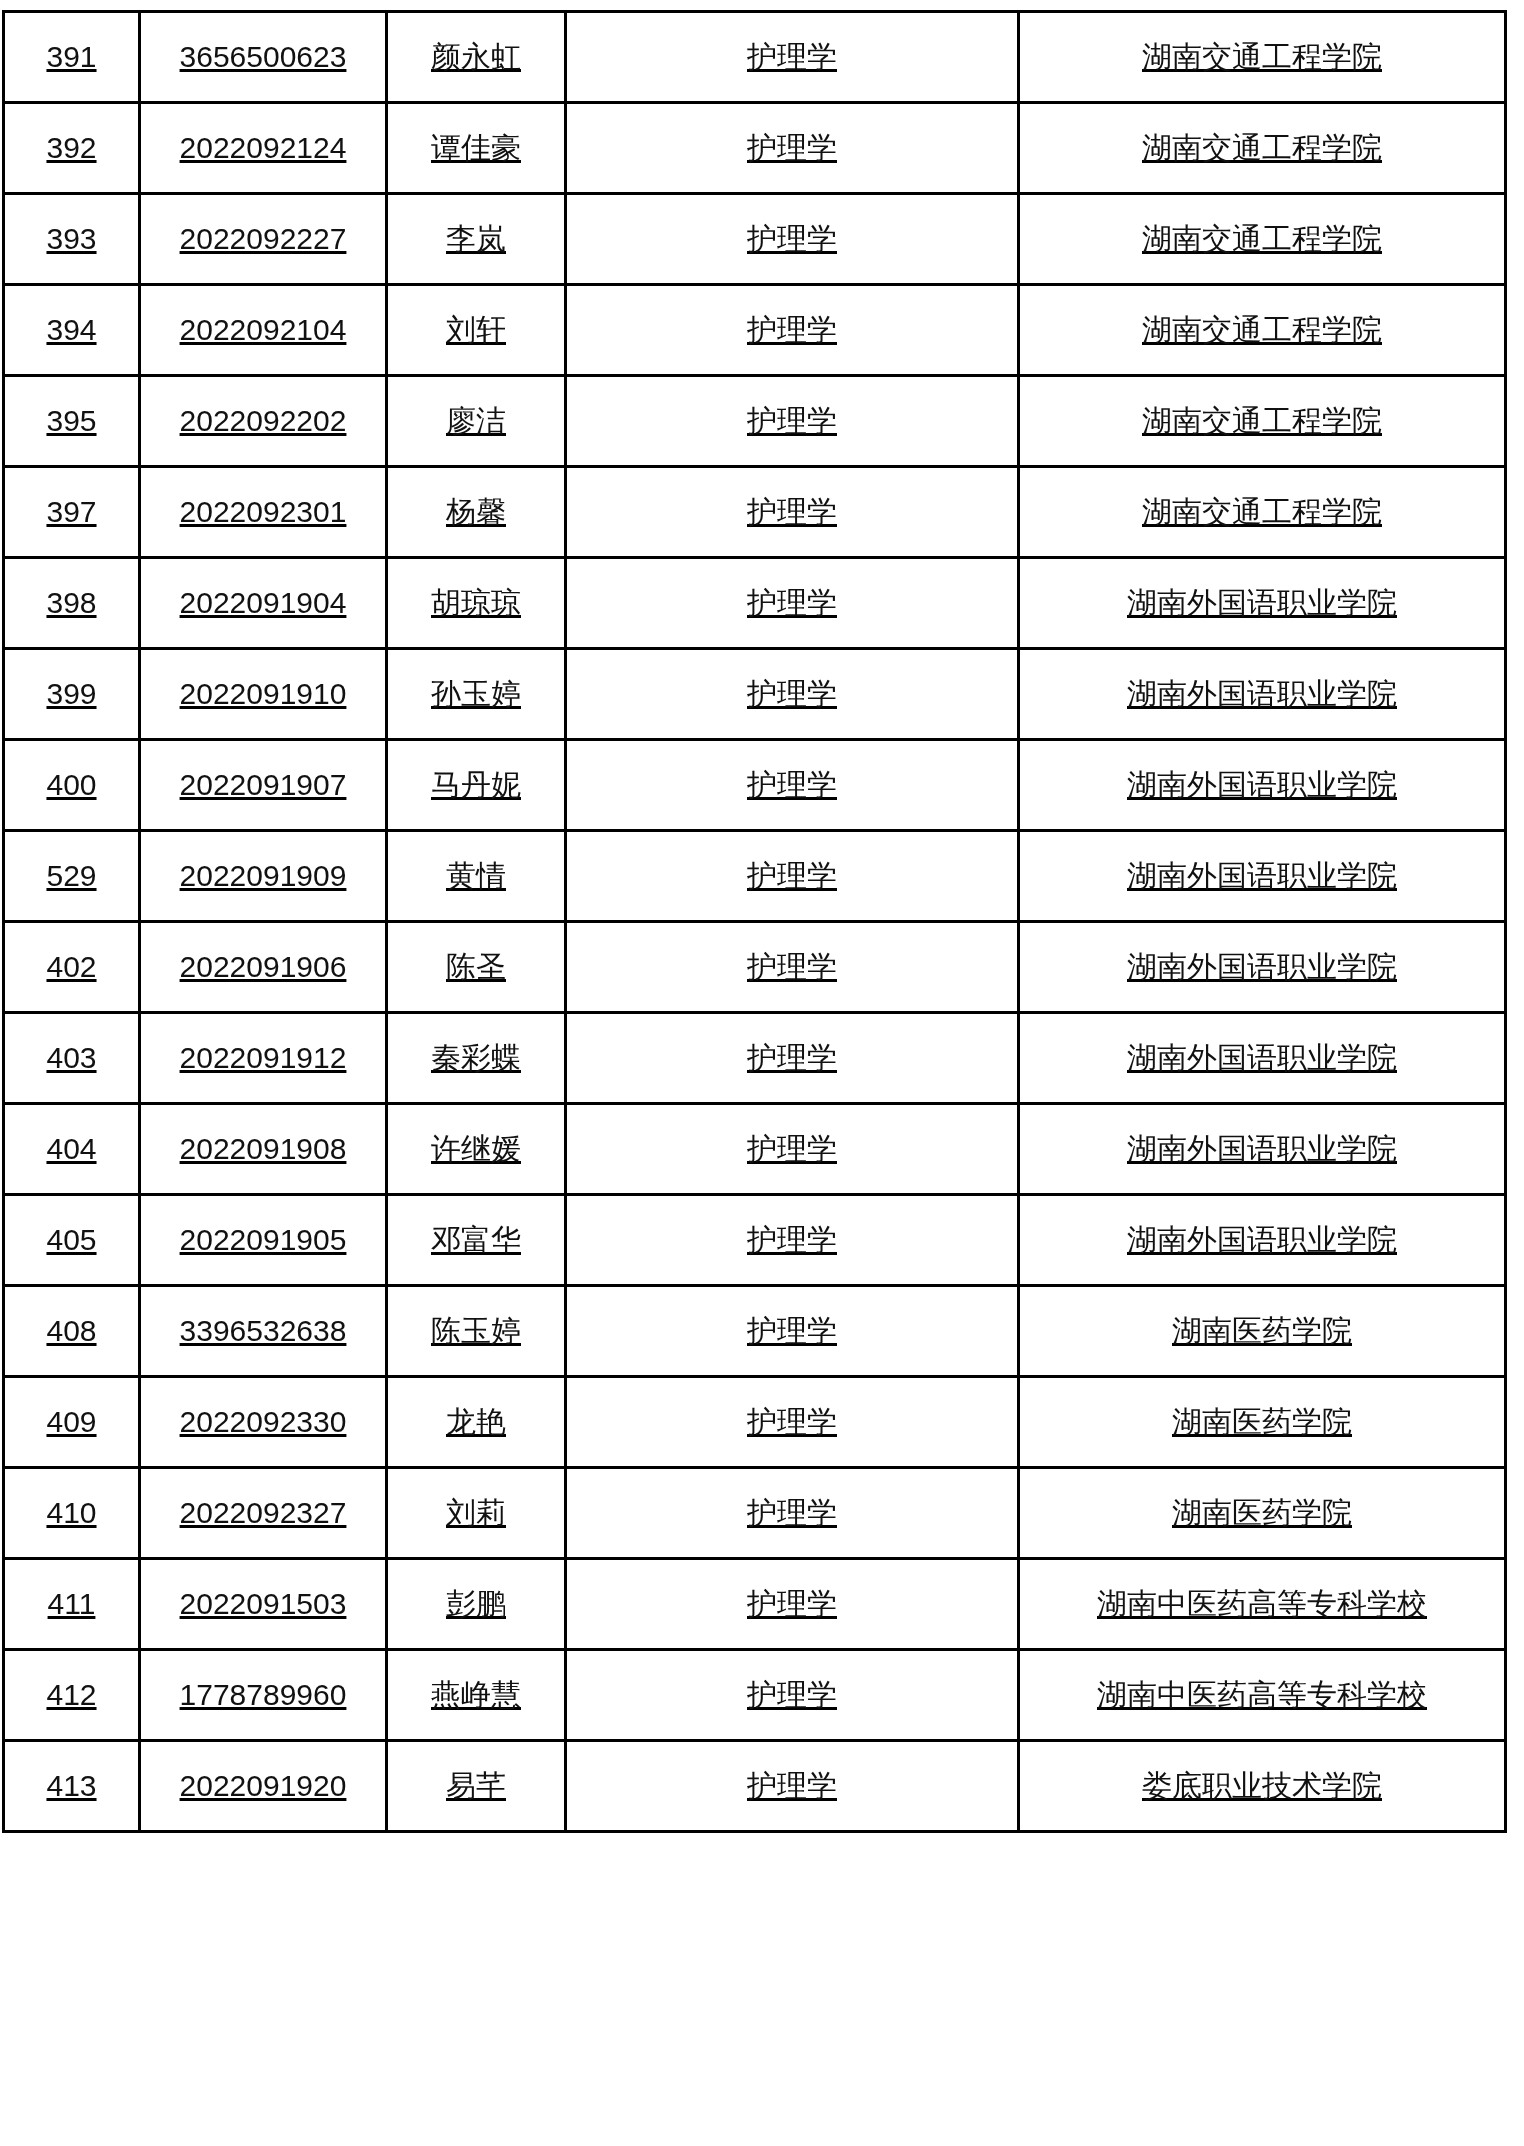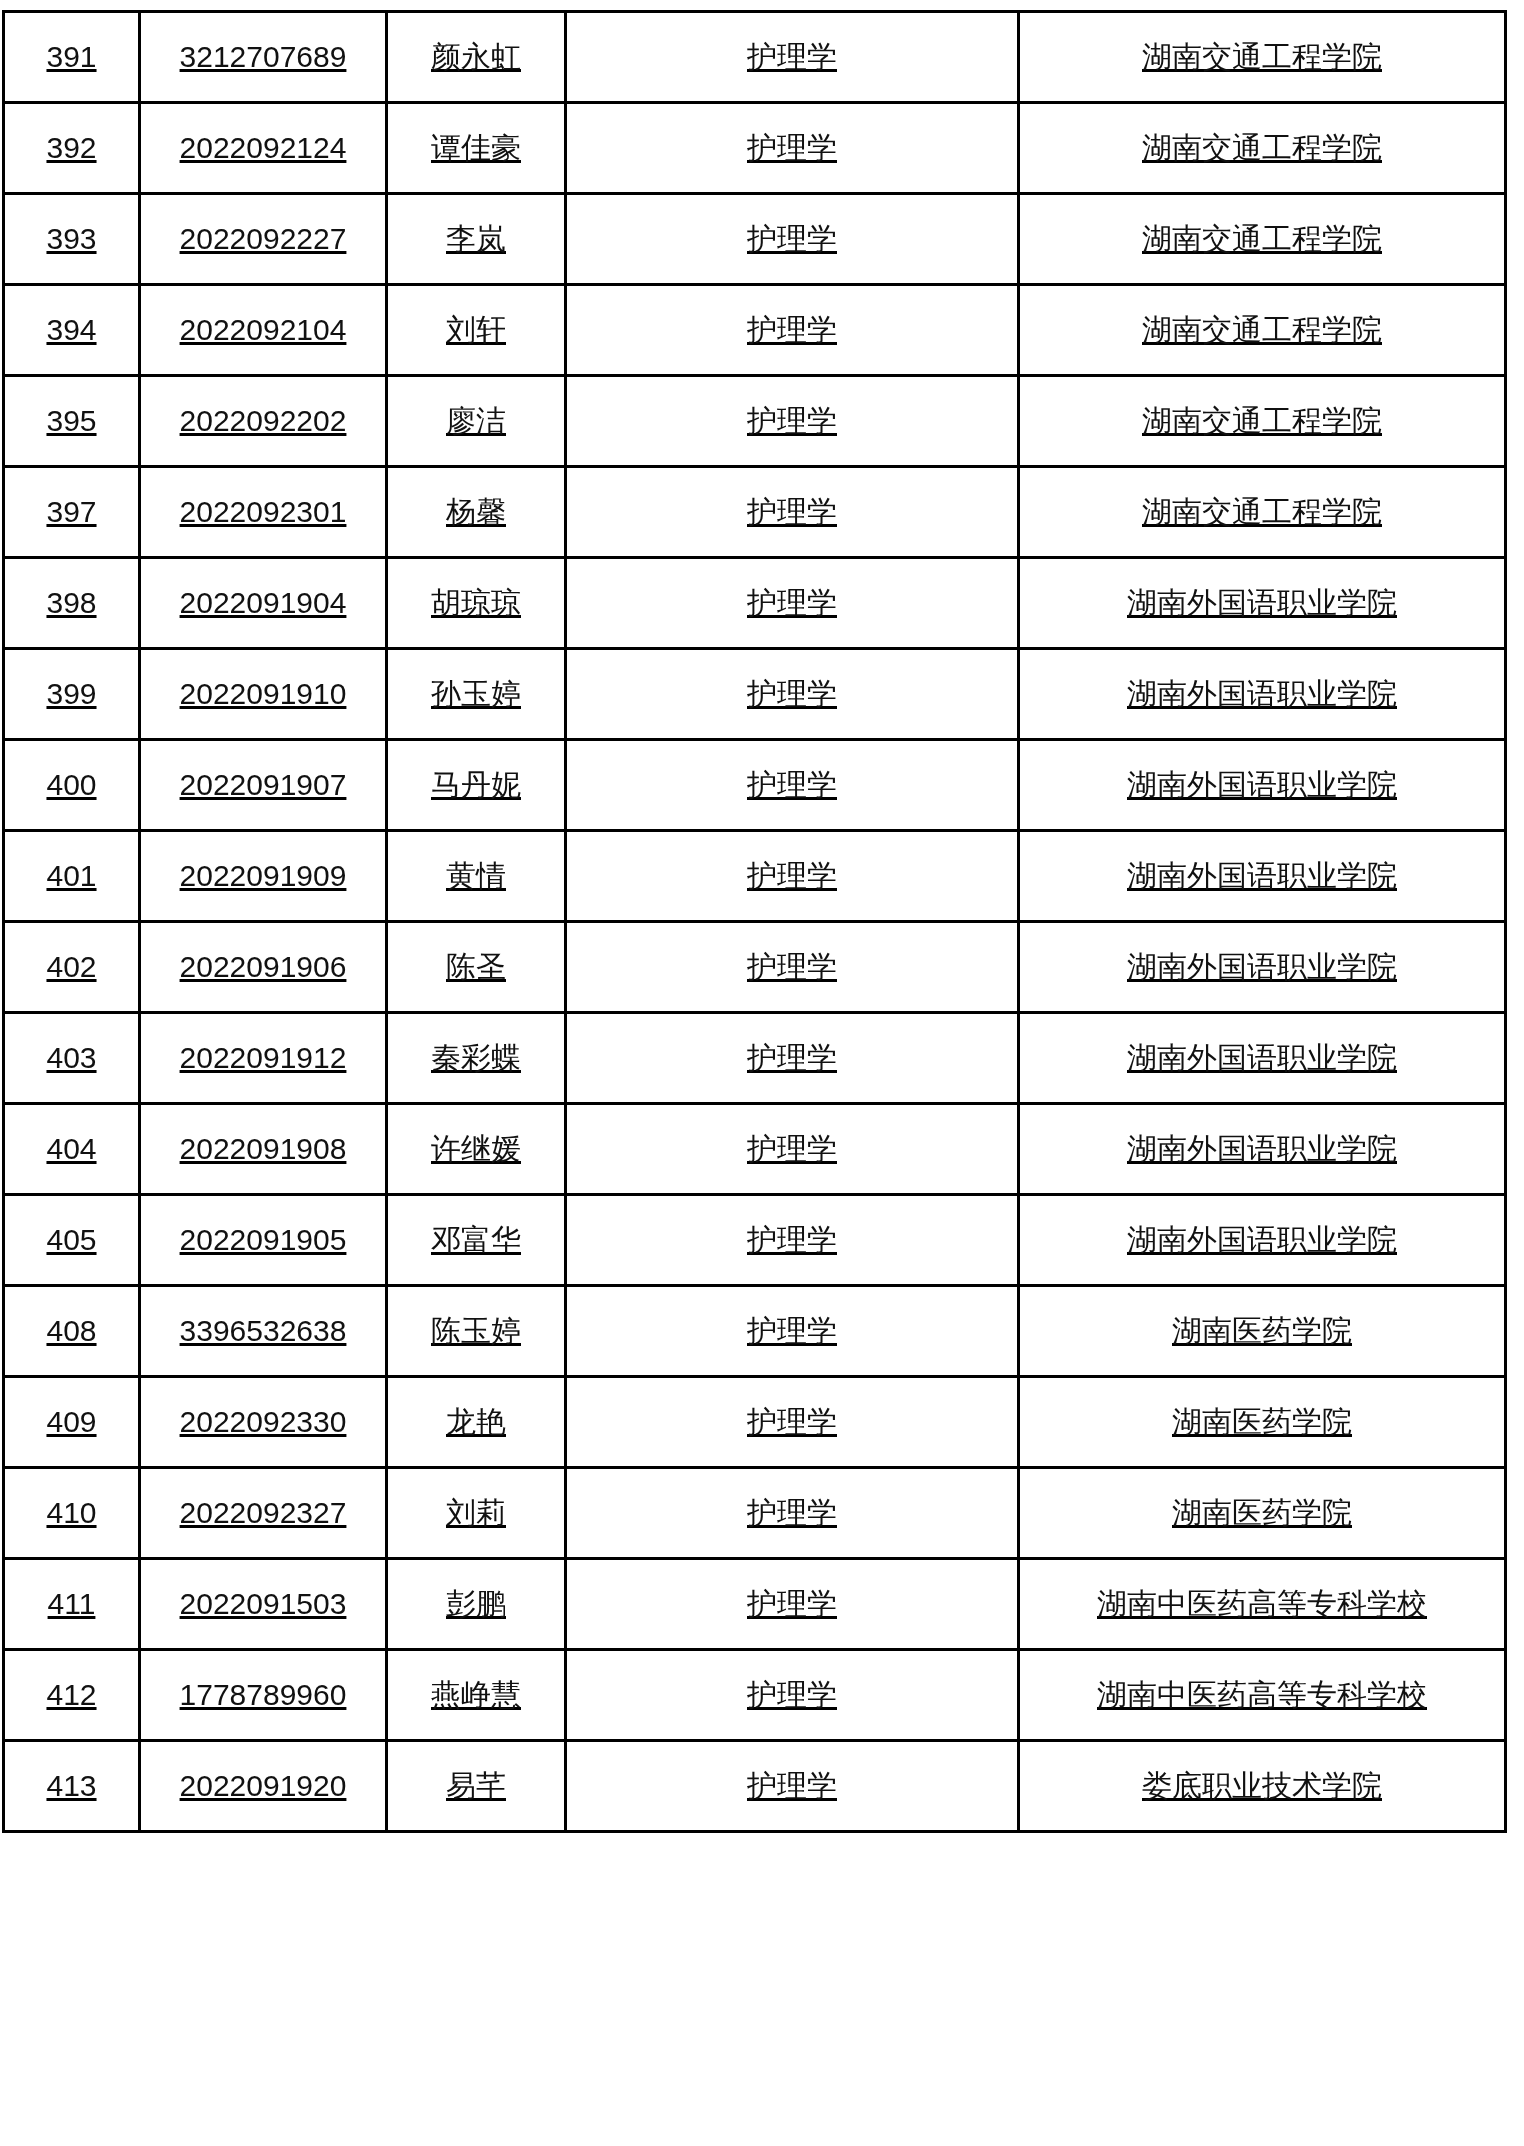--- a/index.html
+++ b/index.html
@@ -52,21 +52,21 @@
     <colgroup>
       <col class="c-no">
       <col class="c-id">
       <col class="c-name">
       <col class="c-major">
       <col class="c-school">
     </colgroup>
     <tbody>
         <tr>
     <td>391</td>
-    <td>3212707689</td>
+    <td>3656500623</td>
     <td>颜永虹</td>
     <td>护理学</td>
     <td>湖南交通工程学院</td>
   </tr>
         <tr>
     <td>392</td>
     <td>2022092124</td>
     <td>谭佳豪</td>
     <td>护理学</td>
     <td>湖南交通工程学院</td>
@@ -114,21 +114,21 @@
     <td>湖南外国语职业学院</td>
   </tr>
         <tr>
     <td>400</td>
     <td>2022091907</td>
     <td>马丹妮</td>
     <td>护理学</td>
     <td>湖南外国语职业学院</td>
   </tr>
         <tr>
-    <td>401</td>
+    <td>529</td>
     <td>2022091909</td>
     <td>黄情</td>
     <td>护理学</td>
     <td>湖南外国语职业学院</td>
   </tr>
         <tr>
     <td>402</td>
     <td>2022091906</td>
     <td>陈圣</td>
     <td>护理学</td>

